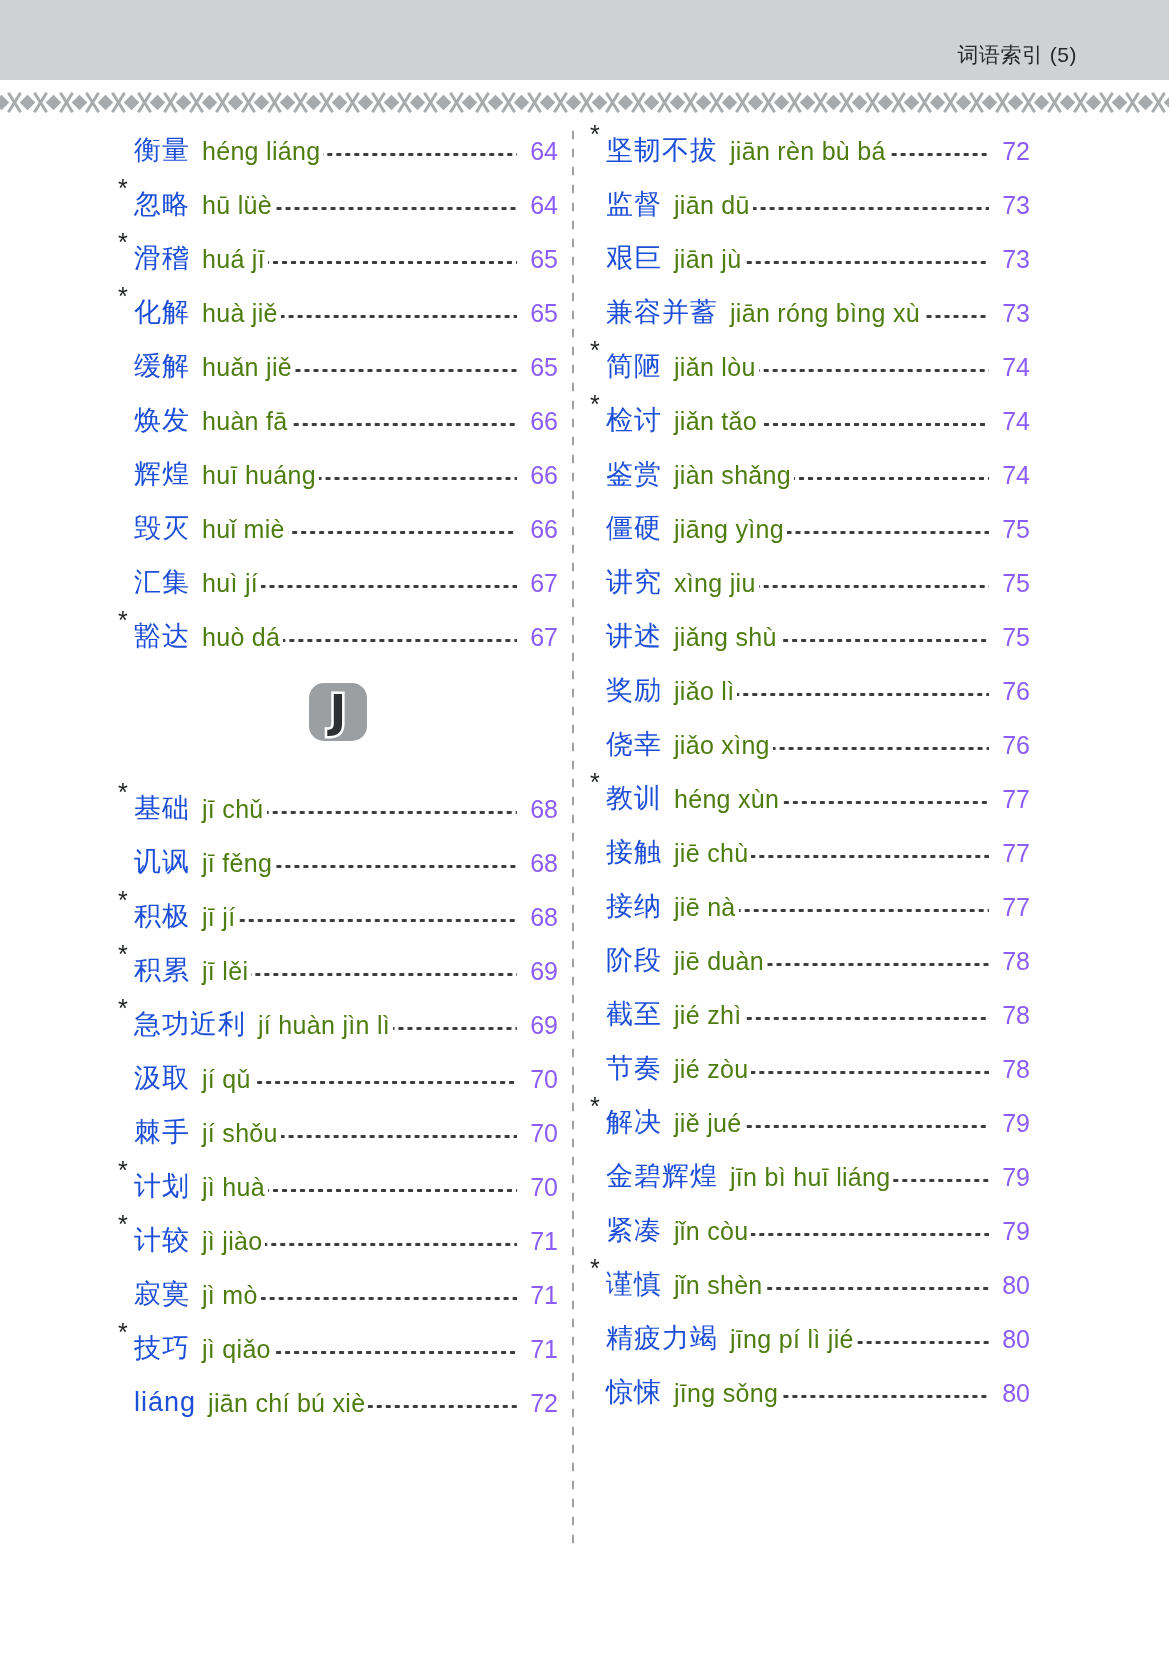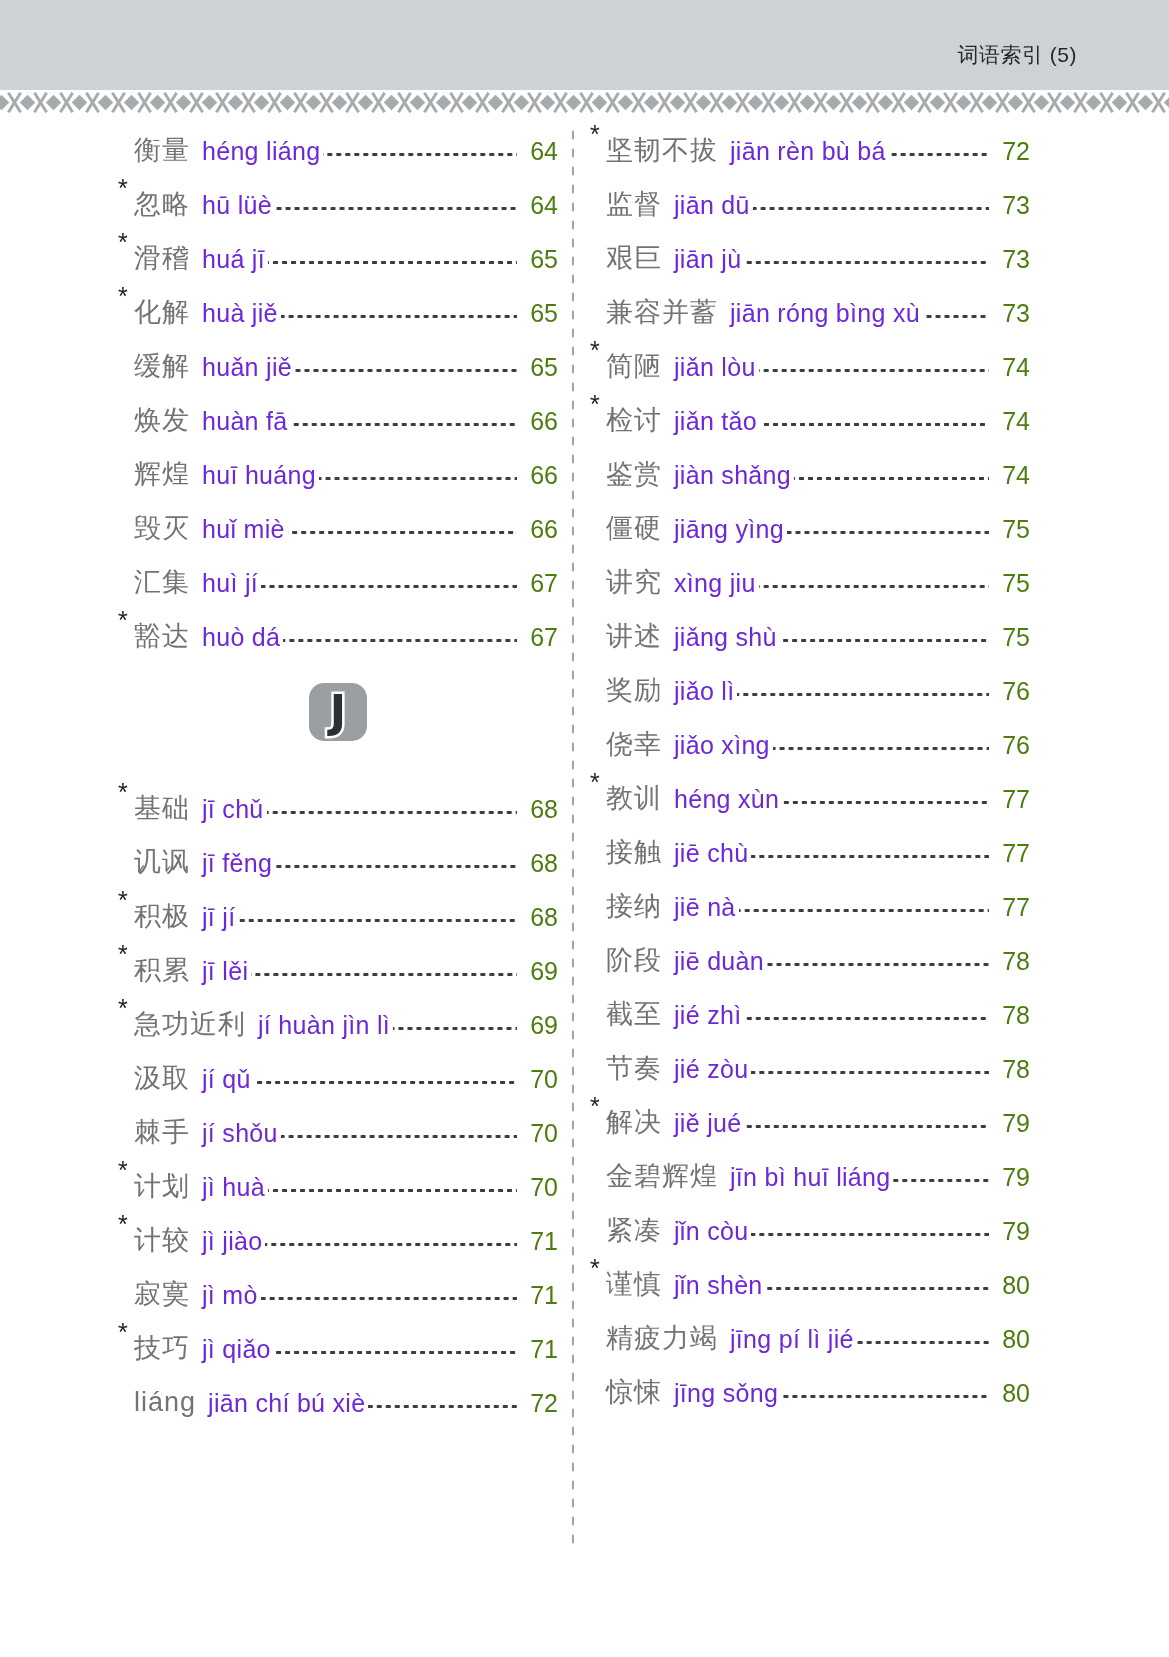--- a/index.html
+++ b/index.html
@@ -5,21 +5,21 @@
   * { margin:0; padding:0; box-sizing:border-box; }
   html,body { background:#fff; }
   body {
     width:1169px; height:1657px;
     font-family:"Liberation Sans","DejaVu Sans",sans-serif;
     position:relative; overflow:hidden;
   }
 
   
   #header-bar {
-    position:absolute; left:0; top:0; width:1169px; height:90px;
+    position:absolute; left:0; top:0; width:1169px; height:80px;
     background:#ced2d5;
   }
   #header-title {
     position:absolute; right:92px; top:55px;
     transform:translateY(-50%);
     font-size:21px; color:#26292c; letter-spacing:.5px;
     white-space:nowrap;
   }
   
   #deco-band {
@@ -73,41 +73,41 @@
     white-space:nowrap;
   }
   .star {
     display:inline-block; width:16px;
     font-size:25px; line-height:1;
     color:#1d2022; text-align:left;
     align-self:flex-start; margin-top:9px;
   }
   .star.empty { color:transparent; }
   .hanzi {
-    font-size:27px; color:#737373; line-height:1;
+    font-size:27px; color:#1d4ed8; line-height:1;
     letter-spacing:1px;
     padding-bottom:3px;
     margin-top:22px;
   }
   .pinyin {
-    font-size:25px; color:#6d28d9; line-height:1;
+    font-size:25px; color:#4d7c0f; line-height:1;
     margin-left:12px; padding-bottom:3px;
     letter-spacing:.3px;
   }
   .leader {
     flex:1 1 auto; min-width:8px;
     align-self:flex-end; margin:0 3px 10px 3px;
     height:5px;
     background-image:radial-gradient(#3a3d40 42%, transparent 45%);
     background-size:9px 5px;
     background-position:bottom;
     background-repeat:repeat-x;
   }
   .page {
-    font-size:25px; color:#4d7c0f; line-height:1;
+    font-size:25px; color:#8b5cf6; line-height:1;
     padding-bottom:3px; text-align:right; min-width:38px;
   }
 
   
   .section-badge {
     height:118px; display:flex; align-items:center; justify-content:center;
   }
   .badge-shape {
     position:relative; width:58px; height:58px;
   }

